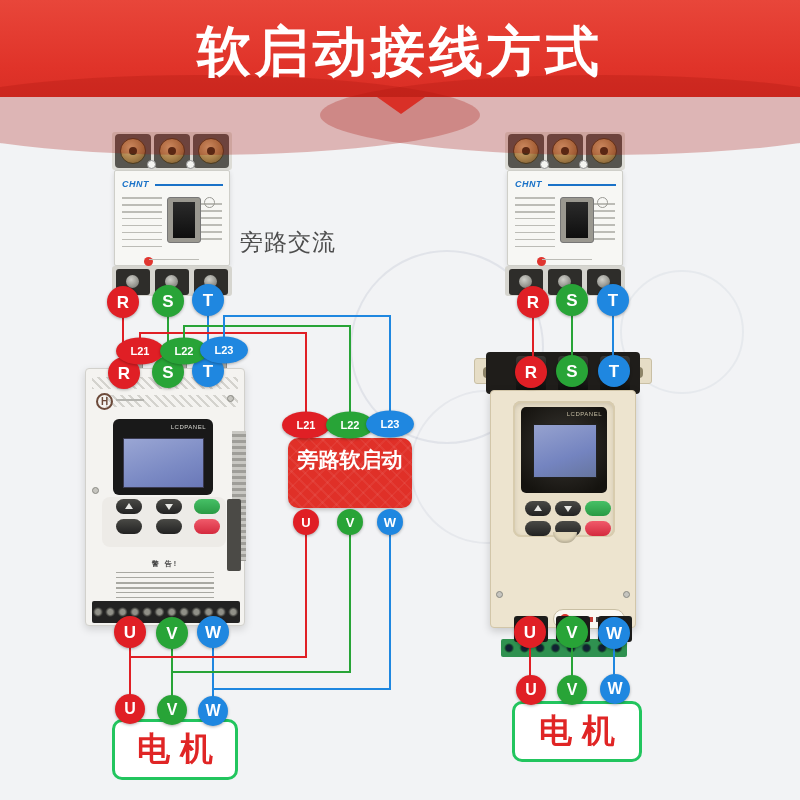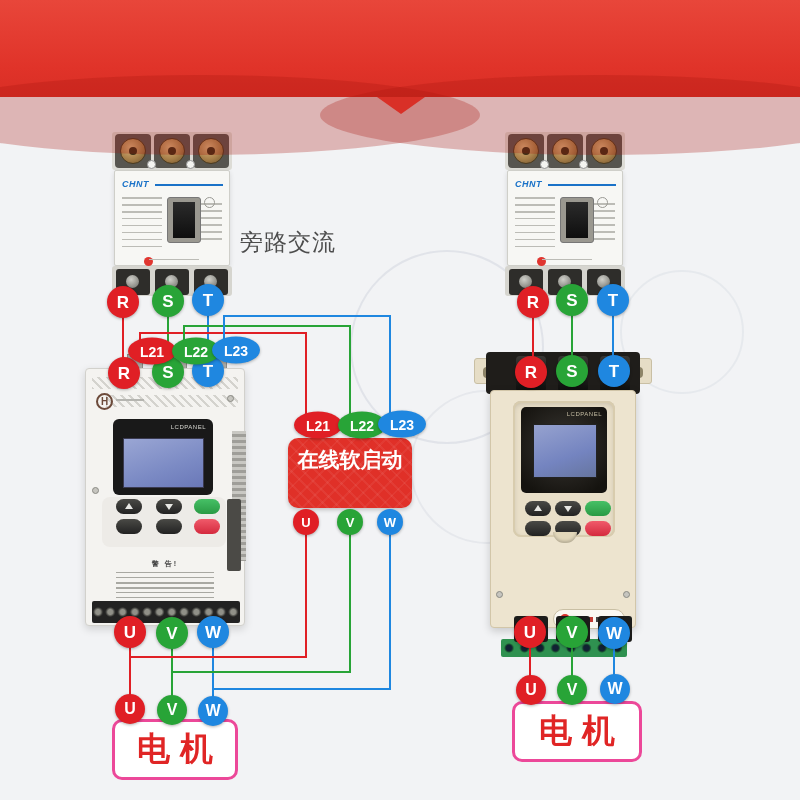--- a/index.html
+++ b/index.html
@@ -26,21 +26,21 @@
   
   .wire{position:absolute;z-index:3;}
   .wr{background:#e01f25;} .wg{background:#28a437;} .wb{background:#1f87e0;}
 
   
   .badge{position:absolute;z-index:4;border-radius:50%;color:#fff;font-weight:bold;
     display:flex;align-items:center;justify-content:center;transform:translate(-50%,-50%);
     box-shadow:0 1px 3px rgba(0,0,0,.3);line-height:1;}
   .b32{width:32px;height:32px;font-size:17px;}
   .b30{width:30px;height:30px;font-size:16px;}
-  .b27{width:48px;height:27px;font-size:14px;margin-left:12px;}
+  .b27{width:48px;height:27px;font-size:11px;}
   .b26{width:26px;height:26px;font-size:13px;}
   .cr{background:#e01f25;} .cg{background:#28a437;} .cb{background:#1f87e0;}
 
   
   .breaker{position:absolute;width:120px;height:168px;z-index:1;}
   .bk-topstrip{position:absolute;left:0;top:4px;width:120px;height:38px;background:#dddcd6;border-radius:3px;}
   .bk-house{position:absolute;top:2px;width:36px;height:34px;background:#57554f;border-radius:4px;}
   .bk-brass{position:absolute;top:4px;left:5px;width:26px;height:26px;border-radius:50%;
     background:radial-gradient(circle at 40% 35%,#d8b37c 0%,#a8804a 55%,#6e512a 100%);
     border:1px solid #4a3a1e;box-sizing:border-box;}
@@ -115,35 +115,36 @@
   .sr-green{position:absolute;left:10px;top:248px;width:126px;height:18px;background:#2f9150;border-radius:2px;
     background-image:radial-gradient(circle at 8px 9px,#123 3px,#1c5a32 4px,transparent 5px);background-size:15.5px 18px;}
   .sr-bterm{position:absolute;top:266px;width:34px;height:26px;background:#1c1c1a;border-radius:3px;}
 
   
   .contactor{position:absolute;left:288px;top:438px;width:124px;height:70px;background:#e03028;border-radius:10px;
     z-index:2;color:#fff;font-weight:bold;font-size:21px;text-align:center;line-height:27px;padding-top:8px;box-sizing:border-box;
     background-image:repeating-linear-gradient(45deg,rgba(255,255,255,.06) 0 2px,transparent 2px 9px),
                      repeating-linear-gradient(-45deg,rgba(255,255,255,.05) 0 2px,transparent 2px 11px);
     box-shadow:0 2px 4px rgba(0,0,0,.2);}
-  .motorbox{position:absolute;background:#fff;border:3px solid #ec4899;border-radius:10px;z-index:2;
+  .motorbox{position:absolute;background:#fff;border:3px solid #22c55e;border-radius:10px;z-index:2;
     display:flex;align-items:center;justify-content:center;color:#e02525;font-size:33px;font-weight:bold;letter-spacing:10px;text-indent:10px;}
 </style>
 </head>
 <body>
 
 <div id="stage">
 
   <div class="wm" style="left:350px;top:250px;width:190px;height:190px;"></div>
   <div class="wm" style="left:410px;top:390px;width:150px;height:150px;border-color:rgba(165,175,190,.16);"></div>
   <div class="wm" style="left:620px;top:270px;width:120px;height:120px;border-color:rgba(165,175,190,.14);"></div>
 
   <div class="banner">
     <div class="wave1"></div>
     <div class="wave2"></div>
+    <div class="banner-title">软启动接线方式</div>
   </div>
   <div class="banner-tri"></div>
 
   <div class="caption" style="left:240px;top:227px;">旁路交流</div>
 
   <div class="breaker" style="left:112px;top:128px;">
     <div class="bk-topstrip">
       <div class="bk-house" style="left:3px;">
           <div class="bk-brass"></div>
         </div>
@@ -307,21 +308,21 @@
   <div class="wire wb" style="left:212px;top:688px;width:179px;height:2px;"></div>
 
   <div class="wire wr" style="left:532px;top:302px;width:2px;height:70px;"></div>
   <div class="wire wg" style="left:571px;top:300px;width:2px;height:71px;"></div>
   <div class="wire wb" style="left:612px;top:300px;width:2px;height:71px;"></div>
   <div class="wire wr" style="left:529px;top:632px;width:2px;height:58px;"></div>
   <div class="wire wg" style="left:571px;top:632px;width:2px;height:58px;"></div>
   <div class="wire wb" style="left:613px;top:633px;width:2px;height:56px;"></div>
 
   <div class="contactor">
-    <div>在线软启动</div>
+    <div>旁路软启动</div>
   </div>
   <div class="motorbox" style="left:112px;top:719px;width:120px;height:55px;">
     <span>电机</span>
   </div>
   <div class="motorbox" style="left:512px;top:701px;width:124px;height:55px;">
     <span>电机</span>
   </div>
 
   <div class="badge b32 cr" style="left:123px;top:302px;">R</div>
   <div class="badge b32 cg" style="left:168px;top:301px;">S</div>

